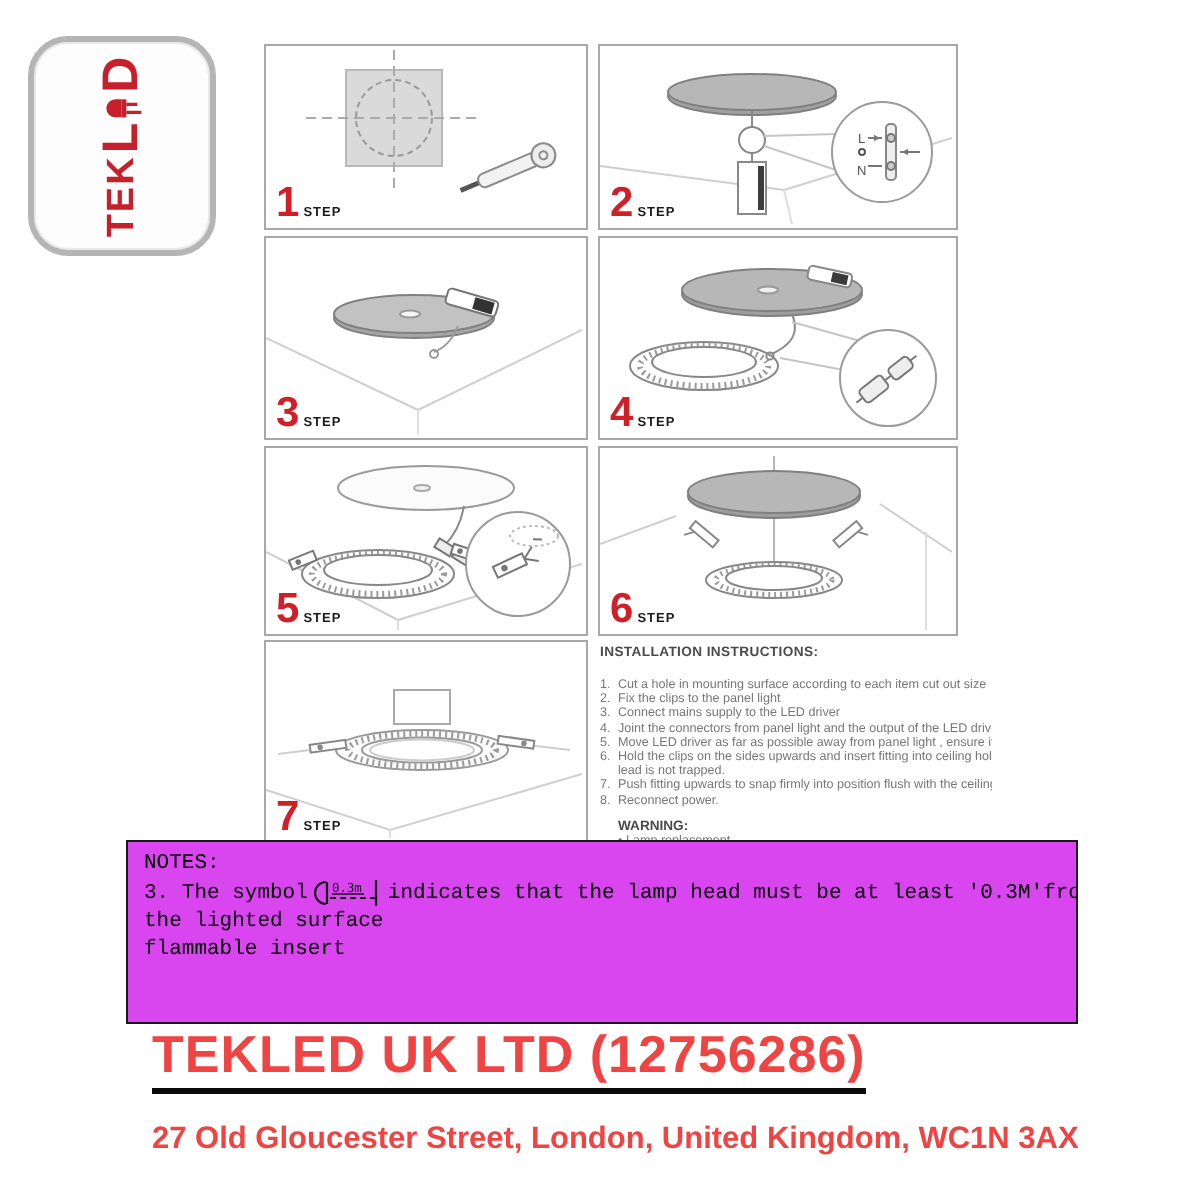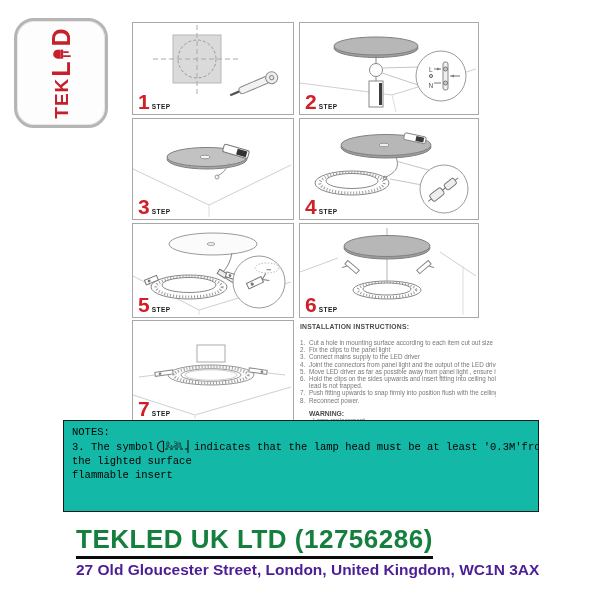--- a/index.html
+++ b/index.html
@@ -39,37 +39,37 @@
     overflow:hidden;color:#777;
   }
   .ins-title{font-size:6.8px;font-weight:bold;color:#4a4a4a;letter-spacing:.2px;margin-bottom:9px;white-space:nowrap;}
   .ins-line{display:flex;font-size:6.3px;line-height:7.2px;white-space:nowrap;}
   .ins-num{width:9px;flex:0 0 9px;}
   .warn-title{font-size:6.8px;font-weight:bold;color:#4a4a4a;margin-top:6px;margin-left:9px;}
   .warn-bullet{font-size:6.3px;line-height:8px;margin-left:9px;white-space:nowrap;}
   
   .notes-box{
     position:absolute;left:63px;top:420px;width:476px;height:92px;
-    border:1px solid #1a1a1a;background:#14b8a6;
+    border:1px solid #1a1a1a;background:#d946ef;
     font-family:"Liberation Mono","DejaVu Sans Mono",monospace;
     font-size:10.5px;color:#000;padding:4px 8px;box-sizing:border-box;
     overflow:hidden;
   }
   .note-line{white-space:nowrap;line-height:14px;display:flex;align-items:center;}
   .note-line .sym{margin:0 3px;flex:0 0 auto;}
   .note-cont{white-space:nowrap;line-height:14px;}
   
   .company{
-    position:absolute;left:76px;top:524px;font-size:26px;font-weight:bold;
-    color:#15803d;border-bottom:3px solid #0a0a0a;padding-bottom:1px;
+    position:absolute;left:76px;top:512px;font-size:26px;font-weight:bold;
+    color:#ef4444;border-bottom:3px solid #0a0a0a;padding-bottom:1px;
     letter-spacing:.5px;white-space:nowrap;
   }
   .address{
     position:absolute;left:76px;top:561px;font-size:15.5px;font-weight:bold;
-    color:#4c1d95;white-space:nowrap;
+    color:#ef4444;white-space:nowrap;
   }
 </style>
 </head>
 <body>
 
 <div class="logo">
   <div class="logo-inner">
     <span class="logo-tek">TEK</span>
       <span class="logo-big">L</span>
     <svg width="13" height="20" viewBox="0 0 13 20">

